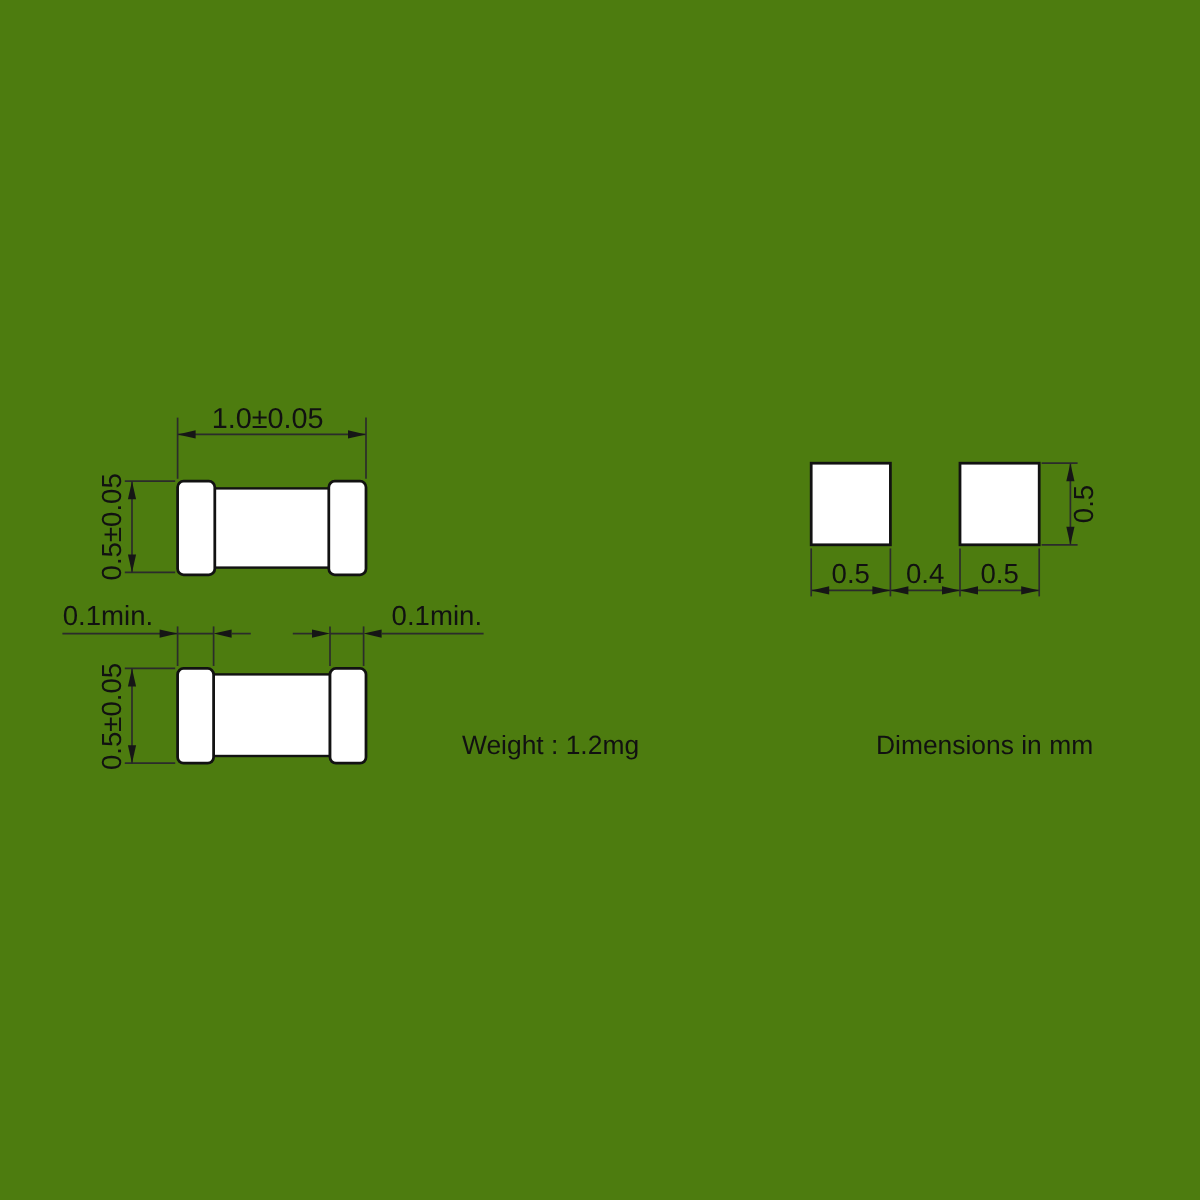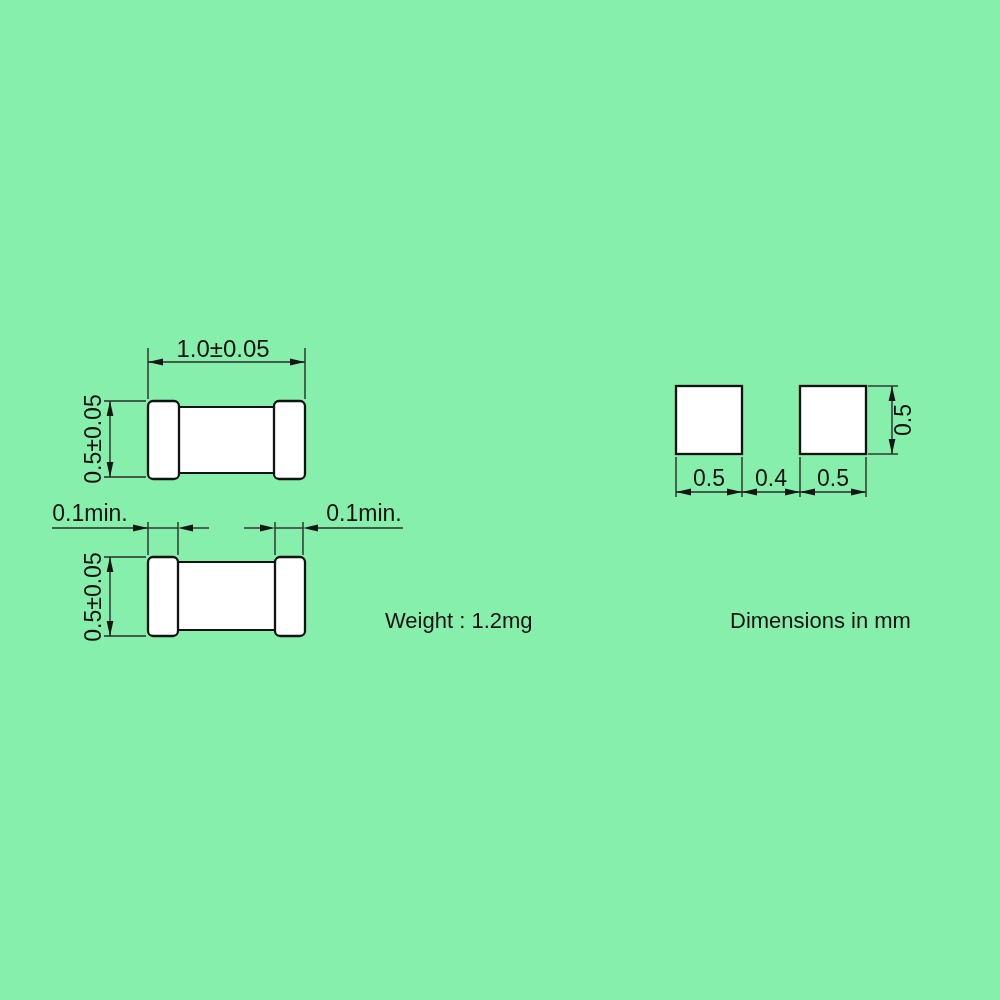--- a/index.html
+++ b/index.html
@@ -1,20 +1,20 @@
 <!DOCTYPE html>
 <html><head>
 <meta charset="utf-8">
 <style>
   html, body { margin: 0; padding: 0; background: #ffffff; }
   #canvas {
     position: relative;
     width: 1000px;
     height: 1000px;
-    background: #86efac;
+    background: #4d7c0f;
     overflow: hidden;
   }
   svg { position: absolute; left: 0; top: 0; }
   
   .outline { fill: #ffffff; stroke: #121212; stroke-width: 2; }
   .cap     { fill: #ffffff; stroke: #121212; stroke-width: 2.3; }
   .pad     { fill: #ffffff; stroke: #121212; stroke-width: 2.3; }
   
   .dim { stroke: #2b2b2b; stroke-width: 1.4; fill: none; }
   .arr { fill: #161616; stroke: none; }

